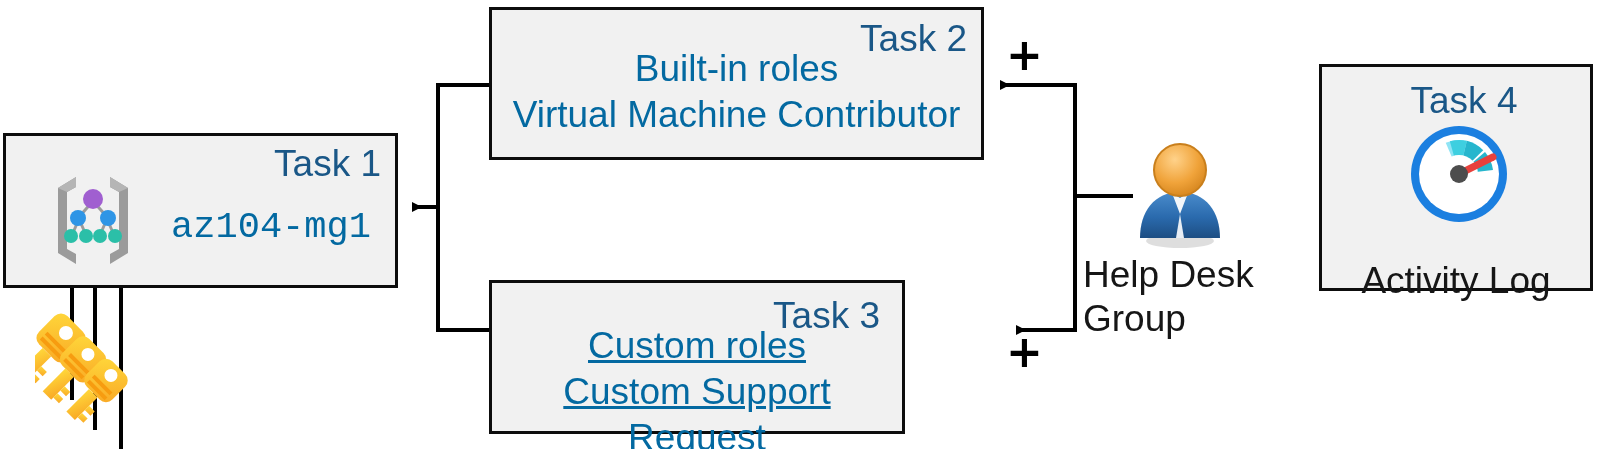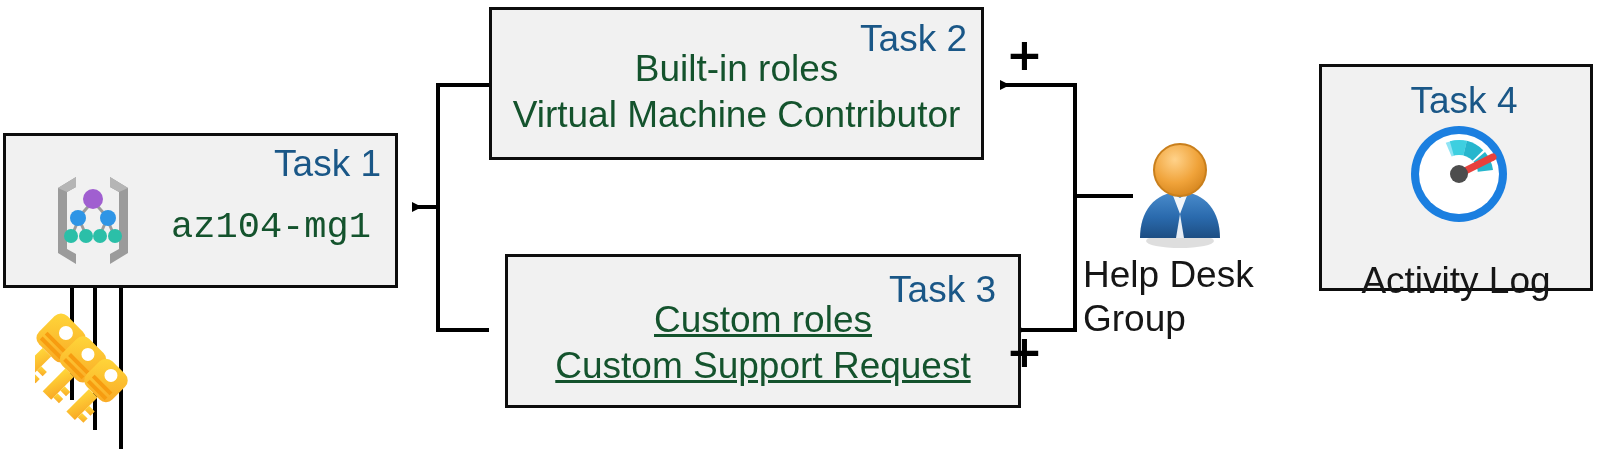--- a/index.html
+++ b/index.html
@@ -35,21 +35,21 @@
   .task-tag {
     position: absolute;
     color: #1a5787;
     font-weight: normal;
     font-size: 37px;
     letter-spacing: 0px;
     white-space: nowrap;
   }
   .box-text {
     position: absolute;
-    color: #14532d;
+    color: #0369a1;
     font-size: 37px;
     line-height: 46px;
     text-align: center;
     white-space: pre-line;
     width: 100%;
     left: 0;
   }
   .plain-label {
     position: absolute;
     color: #161616;
@@ -74,21 +74,21 @@
   #task1-tag { right: 14px; top: 7px; }
   #task1-title { top: 68px; left: 140px; width: 250px; text-align: center; font-family: Liberation Mono, monospace; }
   #mg-icon { left: 50px; top: 173px; width: 86px; height: 94px; }
 
   
   #task2-box { left: 489px; top: 7px; width: 495px; height: 153px; }
   #task2-tag { right: 14px; top: 8px; }
   #task2-text { top: 36px; }
 
   
-  #task3-box { left: 489px; top: 254px; width: 516px; height: 154px; margin-left: 16px; }
+  #task3-box { left: 489px; top: 280px; width: 416px; height: 154px; }
   #task3-tag { right: 22px; top: 12px; }
   #task3-text { top: 40px; text-decoration: underline; }
 
   
   #task4-box { left: 1319px; top: 64px; width: 274px; height: 227px; }
   #task4-tag { left: 0; top: 13px; width: 100%; text-align: center; margin-left: 8px; }
   #gauge-icon { left: 86px; top: 56px; width: 102px; height: 102px; }
   #task4-label { left: 0; top: 164px; width: 100%; text-align: center; margin-top: 28px; }
 
   

